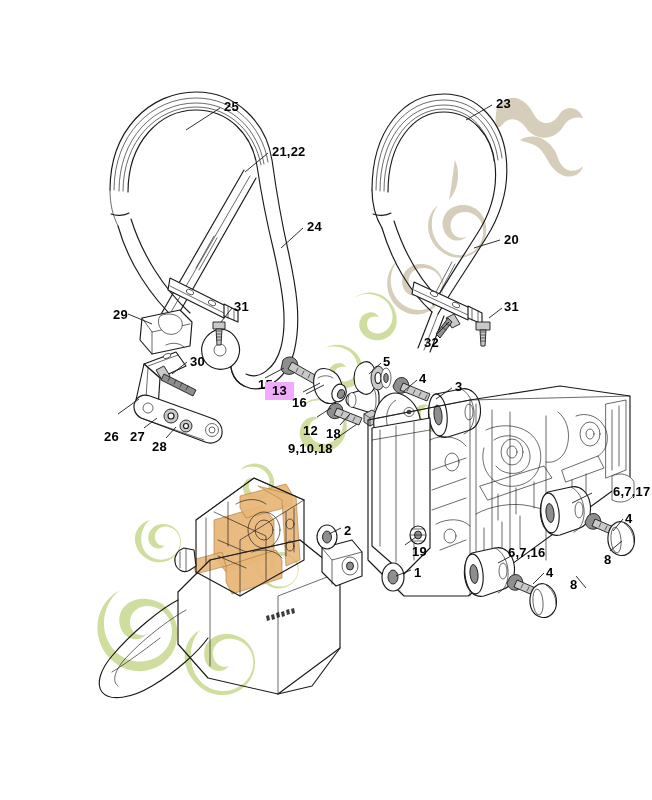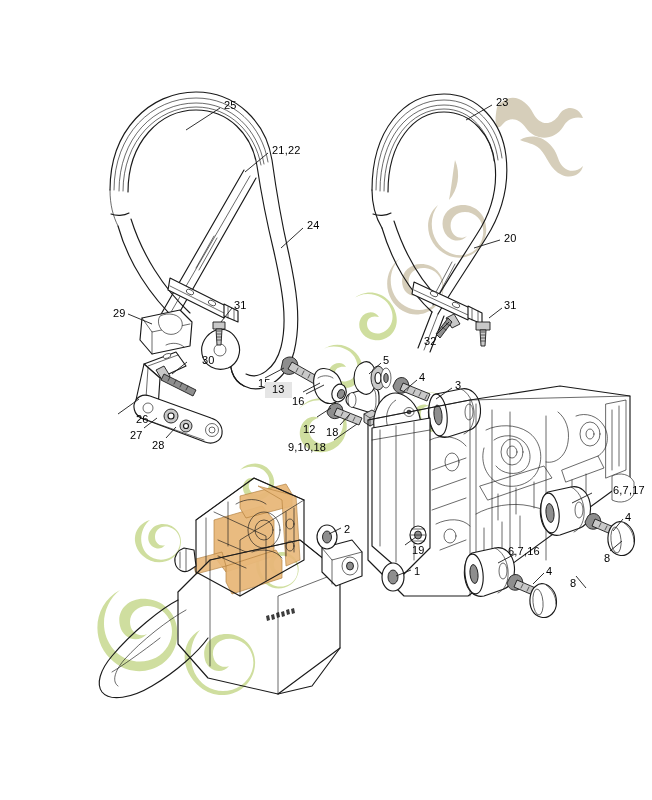--- a/index.html
+++ b/index.html
@@ -5,25 +5,25 @@
 <style>
   html,body{margin:0;padding:0;background:#ffffff;}
   body{
     width:652px;height:800px;overflow:hidden;position:relative;
     font-family:"Liberation Sans","DejaVu Sans",sans-serif;
   }
   #stage{position:absolute;left:0;top:0;width:652px;height:800px;}
   #stage svg{position:absolute;left:0;top:0;width:652px;height:800px;}
   .layer{position:absolute;left:0;top:0;width:652px;height:800px;}
   .callout{
-    position:absolute;font-weight:normal;font-size:11px;color:#000;
+    position:absolute;font-weight:bold;font-size:13px;color:#000;
     letter-spacing:0.2px;white-space:nowrap;line-height:1;
   }
   .callout.hl{
-    background:#e5e5e5;padding:2px 7px 3px 7px;
+    background:#f0abfc;padding:2px 7px 3px 7px;
   }
 </style>
 </head>
 <body>
 
 <div id="stage">
 
 <svg viewBox="0 0 652 800" xmlns="http://www.w3.org/2000/svg">
   <defs>
     <style>
@@ -488,22 +488,22 @@
 
   </g>
 </svg>
 
 <div class="layer" id="callout-layer">
       <div class="callout" style="left: 224px; top: 100px;">25</div>
       <div class="callout" style="left: 272px; top: 145px;">21,22</div>
       <div class="callout" style="left: 307px; top: 220px;">24</div>
       <div class="callout" style="left: 113px; top: 308px;">29</div>
       <div class="callout" style="left: 234px; top: 300px;">31</div>
-      <div class="callout" style="left: 190px; top: 355px; margin-left: 12px;">30</div>
-      <div class="callout" style="left: 104px; top: 414px; margin-left: 32px;">26</div>
+      <div class="callout" style="left: 190px; top: 355px;">30</div>
+      <div class="callout" style="left: 104px; top: 430px;">26</div>
       <div class="callout" style="left: 130px; top: 430px;">27</div>
       <div class="callout" style="left: 152px; top: 440px;">28</div>
       <div class="callout" style="left: 496px; top: 97px;">23</div>
       <div class="callout" style="left: 504px; top: 233px;">20</div>
       <div class="callout" style="left: 504px; top: 300px;">31</div>
       <div class="callout" style="left: 424px; top: 336px;">32</div>
       <div class="callout" style="left: 258px; top: 378px;">15</div>
       <div class="callout hl" style="left: 265px; top: 382px;">13</div>
       <div class="callout" style="left: 292px; top: 396px;">16</div>
       <div class="callout" style="left: 303px; top: 424px;">12</div>

